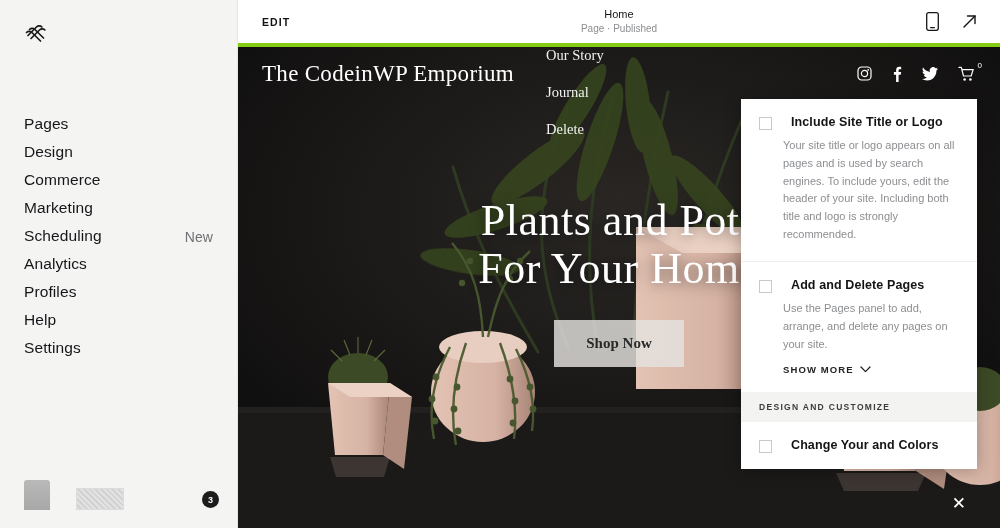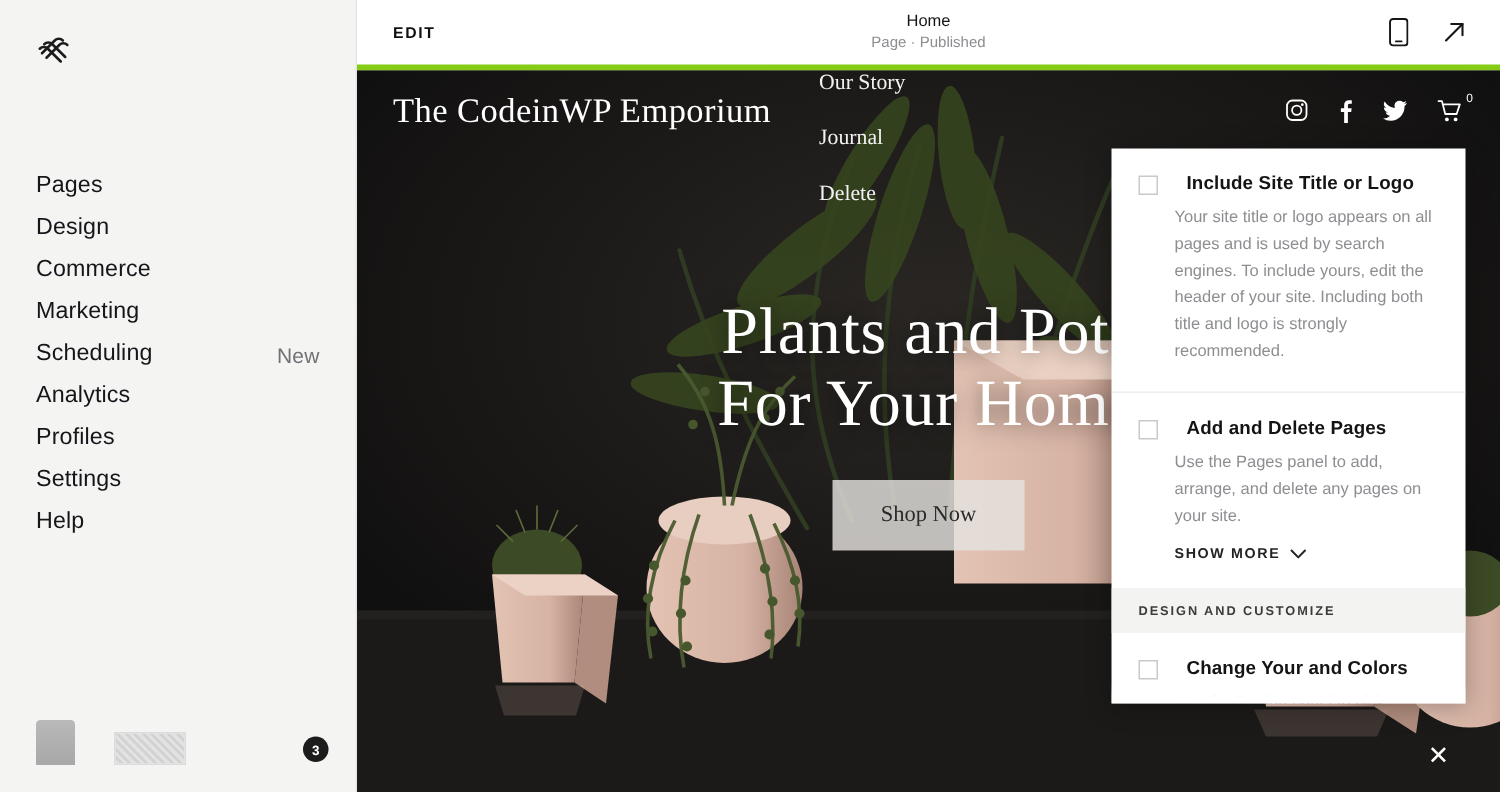--- a/index.html
+++ b/index.html
@@ -92,21 +92,21 @@
   }
   .hero-copy h1 {
     font-family:"Liberation Serif", serif; color:#fff;
     font-size:44px; font-weight:400; line-height:1.08; letter-spacing:.5px;
     text-shadow:0 2px 14px rgba(0,0,0,.55);
   }
   .shop-btn {
     display:inline-block; margin-top:28px;
     background:rgba(228,226,222,.82); color:#2a2a2a;
     font-family:"Liberation Serif", serif; font-size:15px;
-    padding:15px 32px; cursor:pointer;
+    padding:15px 32px; cursor:pointer;font-weight:bold;
   }
 
   
   .scene { position:absolute; inset:0; z-index:2; }
 
   
   .panel {
     position:absolute; z-index:30; right:23px; top:52px;
     width:236px; height:370px; background:#fff; overflow:hidden;
     box-shadow:0 2px 16px rgba(0,0,0,.28);
@@ -181,25 +181,25 @@
       </div>
       <div class="nav-item">
         <span class="label">Analytics</span>
         <span class="tag"></span>
       </div>
       <div class="nav-item">
         <span class="label">Profiles</span>
         <span class="tag"></span>
       </div>
       <div class="nav-item">
+        <span class="label">Help</span>
+        <span class="tag"></span>
+      </div>
+      <div class="nav-item">
         <span class="label">Settings</span>
-        <span class="tag"></span>
-      </div>
-      <div class="nav-item">
-        <span class="label">Help</span>
         <span class="tag"></span>
       </div>
     </div>
 
     <div class="thumb-row">
       <div class="thumb-a"></div>
       <div class="thumb-b"></div>
     </div>
 
     <div class="count-badge">3</div>

